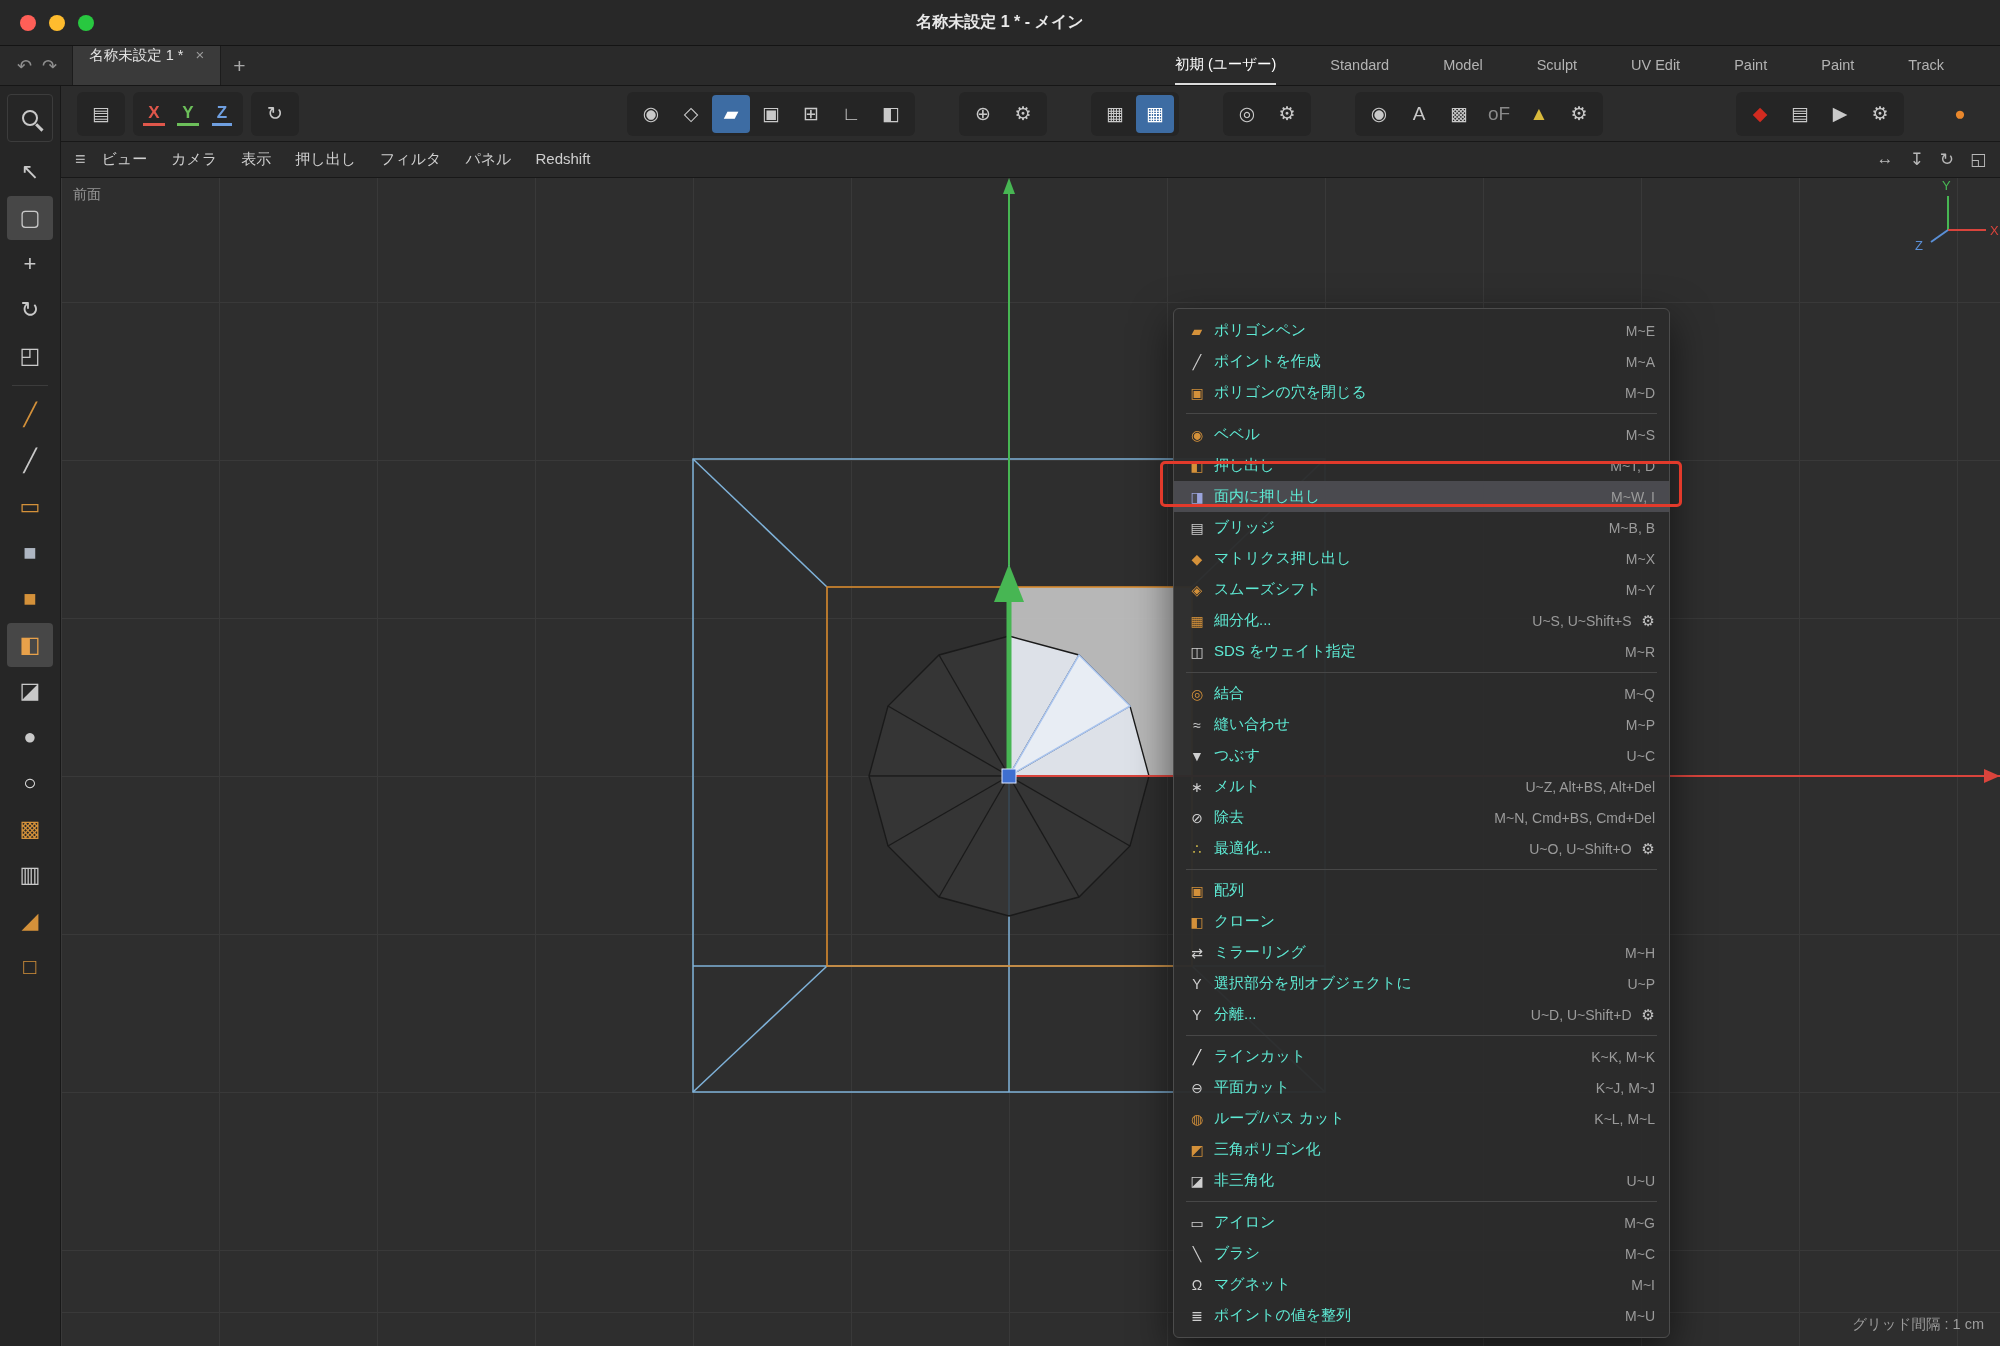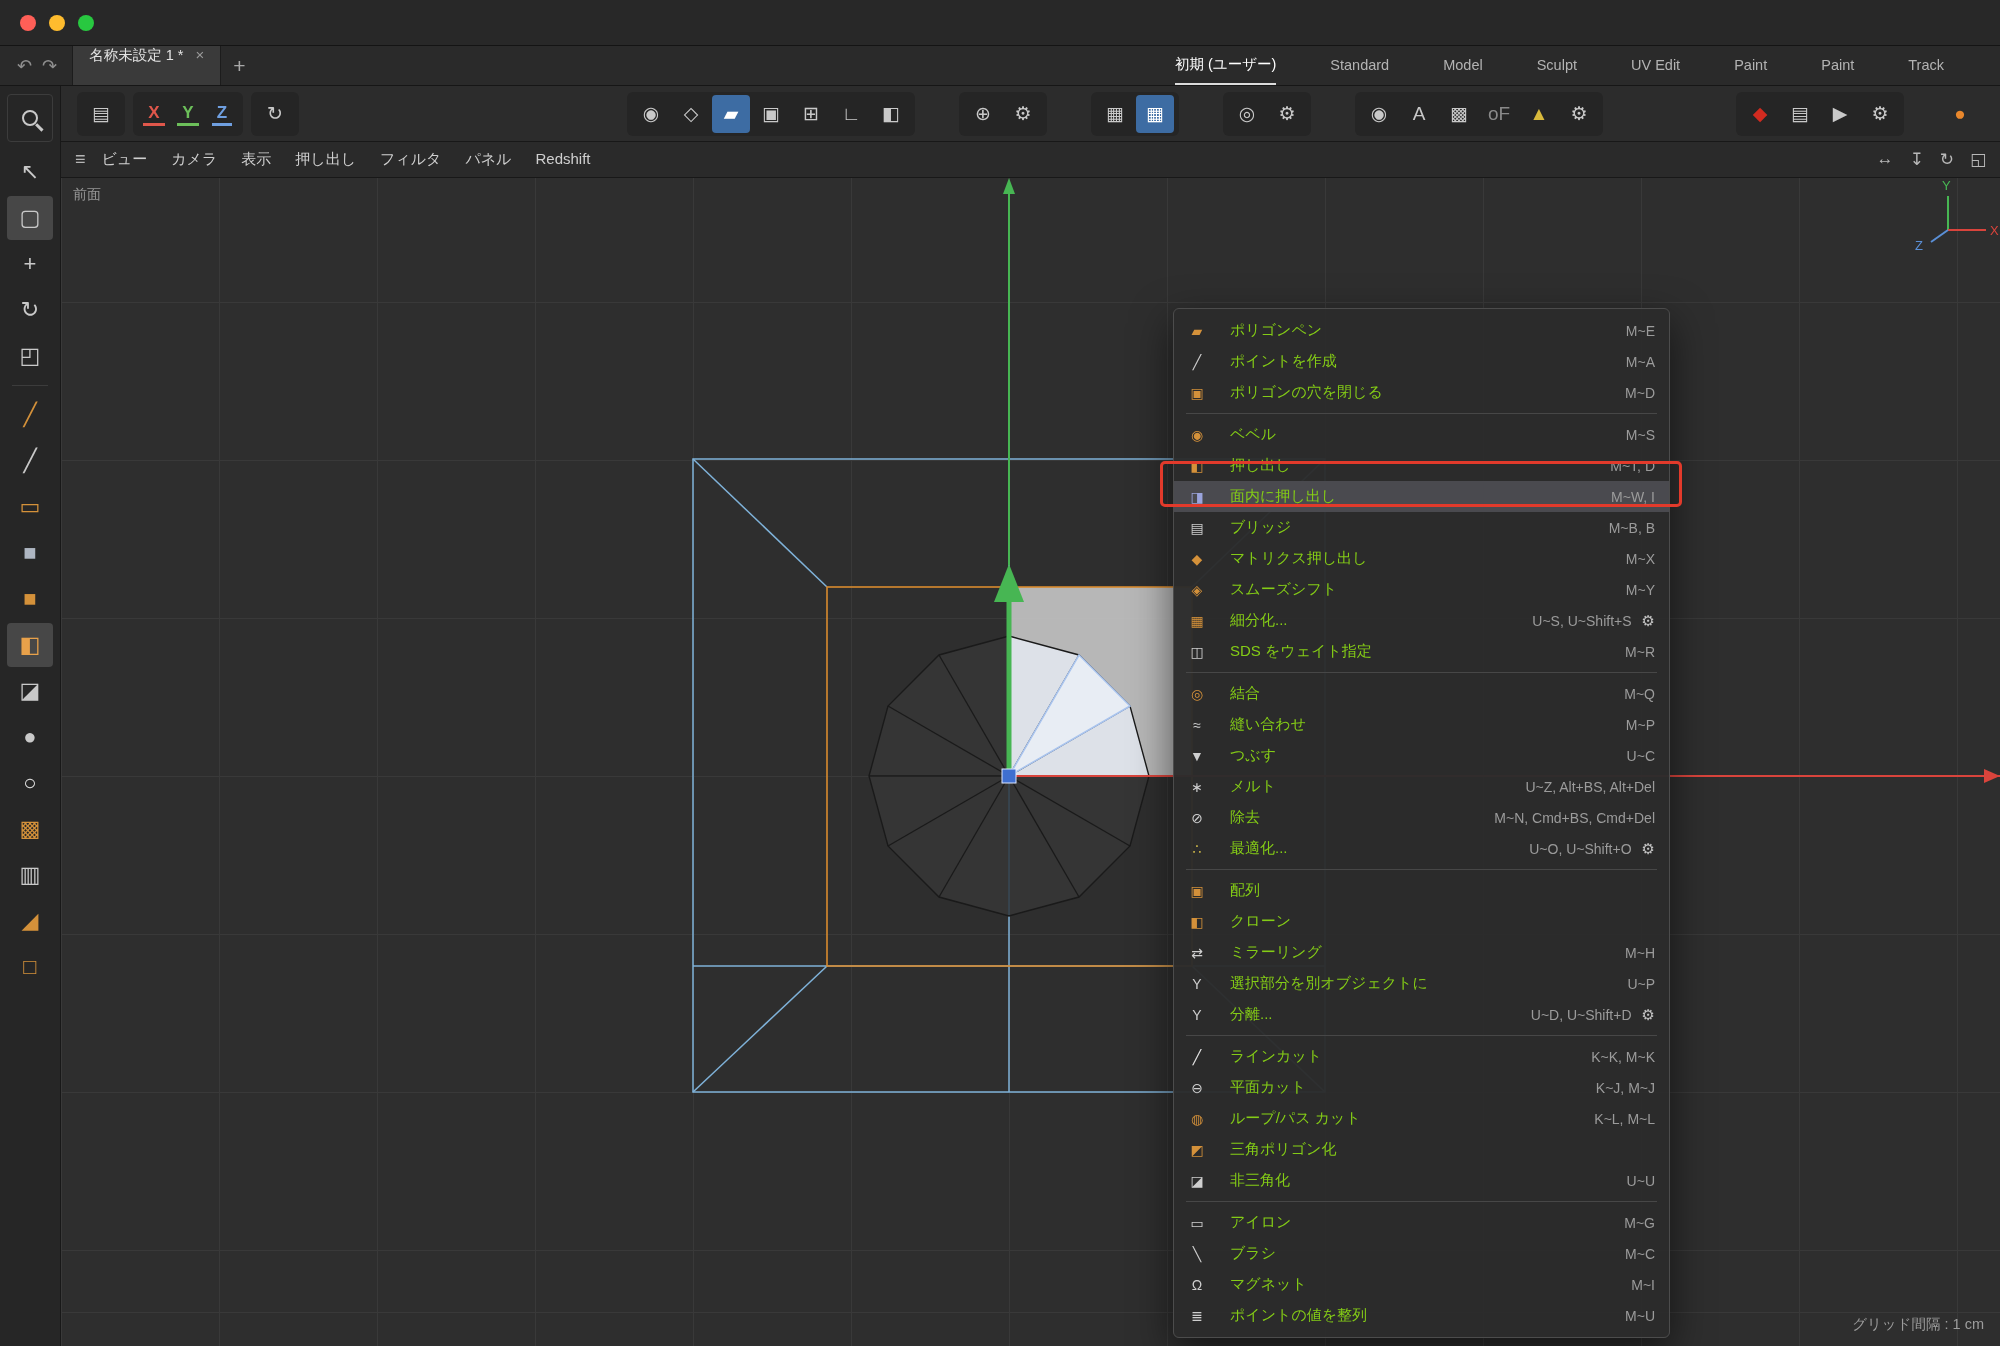--- a/index.html
+++ b/index.html
@@ -70,39 +70,40 @@
   .viewlabel { position:absolute; top:8px; left:12px; color:#969696; font-size:14px; z-index:2; }
   .gridlabel { position:absolute; bottom:12px; right:16px; color:#9c9c9c; font-size:14.5px; z-index:2; }
   .geo { position:absolute; inset:0; }
   
   .ctxmenu { position:absolute; left:1173px; top:308px; width:497px; z-index:20;
     background:rgba(43,43,43,0.97); border:1px solid #4c4c4c; border-radius:6px;
     padding:6px 0; box-shadow:0 14px 40px rgba(0,0,0,0.55); }
   .mitem { height:31px; display:flex; align-items:center; padding:0 14px 0 10px; }
   .mitem.highlighted { background:#4a4a4f; }
   .micon { width:26px; text-align:center; font-size:14px; flex:none; }
-  .mlabel { flex:1; font-size:15px; color:#84cc16; margin-left:20px; white-space:nowrap; }
+  .mlabel { flex:1; font-size:15px; color:#5eead4; margin-left:4px; white-space:nowrap; }
   .mshort { font-size:14px; color:#9b9b9b; white-space:nowrap; }
   .mgear { color:#c3c3c3; font-size:15px; margin-left:10px; }
   .ctxmenu .sep { height:1px; background:#474747; margin:5px 12px; }
   
   .redbox { position:absolute; left:1160px; top:461px; width:522px; height:46px;
     border:3px solid #e23a2b; border-radius:5px; z-index:21; pointer-events:none; }
 </style>
 </head>
 <body>
 
 <div class="app">
 
   <div class="titlebar">
     <div class="traffic">
       <span class="light red"></span>
       <span class="light yellow"></span>
       <span class="light green"></span>
     </div>
+    <div class="wintitle">名称未設定 1 * - メイン</div>
   </div>
 
   <div class="tabrow">
     <span class="hist">↶</span>
     <span class="hist">↷</span>
     <div class="tab">
       <span>名称未設定 1 *</span>
       <span class="tclose">×</span>
     </div>
     <span class="addtab">+</span>

